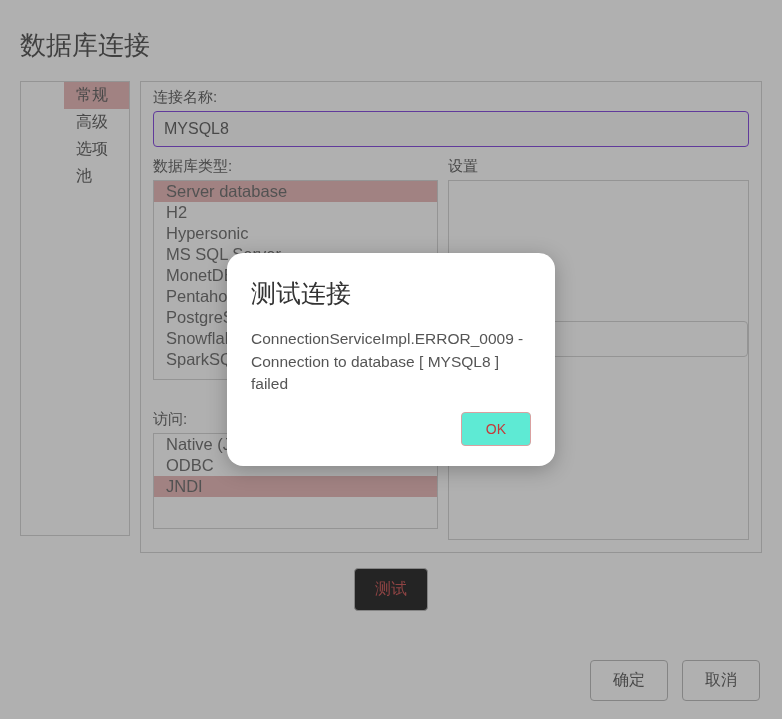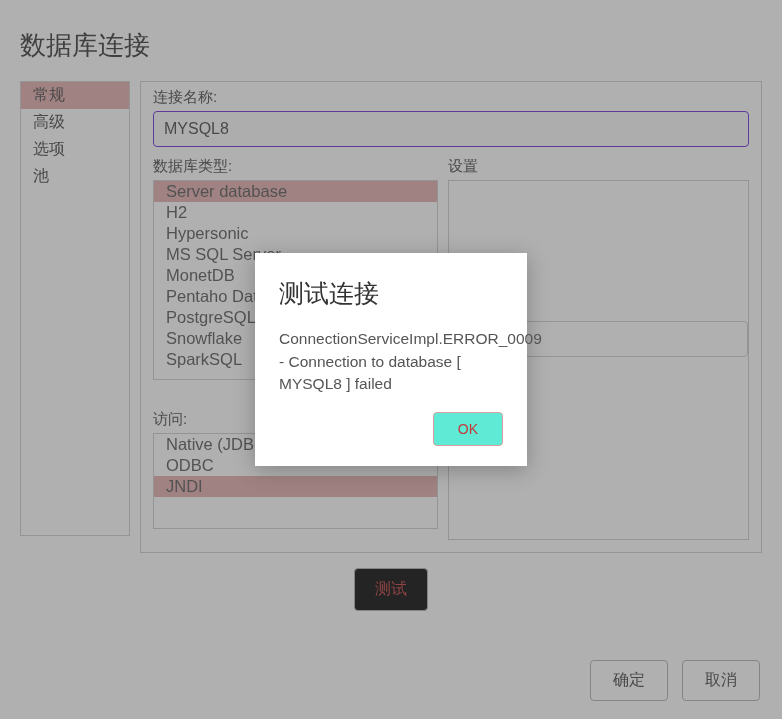--- a/index.html
+++ b/index.html
@@ -26,20 +26,21 @@
       width: 110px;
       border: 1px solid #ccc;
       background: #fff;
       height: 455px;
     }
     .tab {
       padding: 3px 12px;
       font-size: 16px;
       color: #444;
       cursor: pointer;
+      margin-left: 43px;
     }
     .tab.active {
       background: #e4acac;
     }
     .right-pane {
       flex: 1;
       border: 1px solid #ccc;
       padding: 6px 12px 12px;
       position: relative;
     }
@@ -136,23 +137,24 @@
     .overlay {
       position: absolute;
       inset: 0;
       background: rgba(80,80,80,0.45);
       display: flex;
       align-items: center;
       justify-content: center;
     }
     .modal {
       background: #fff;
-      width: 272px;
+      width: 328px;
       padding: 24px 24px 20px;
       box-shadow: 0 4px 20px rgba(0,0,0,0.25);
+      border-radius: 16px;
     }
     .modal-title {
       font-size: 25px;
       color: #333;
       margin-bottom: 18px;
       font-weight: 400;
     }
     .modal-body {
       font-size: 15.5px;
       color: #555;

